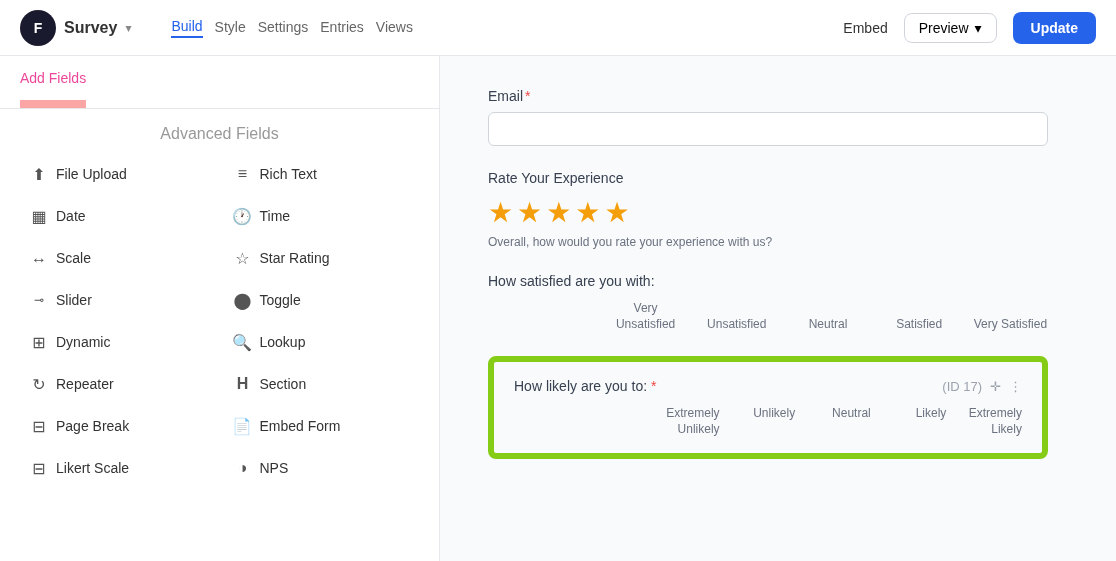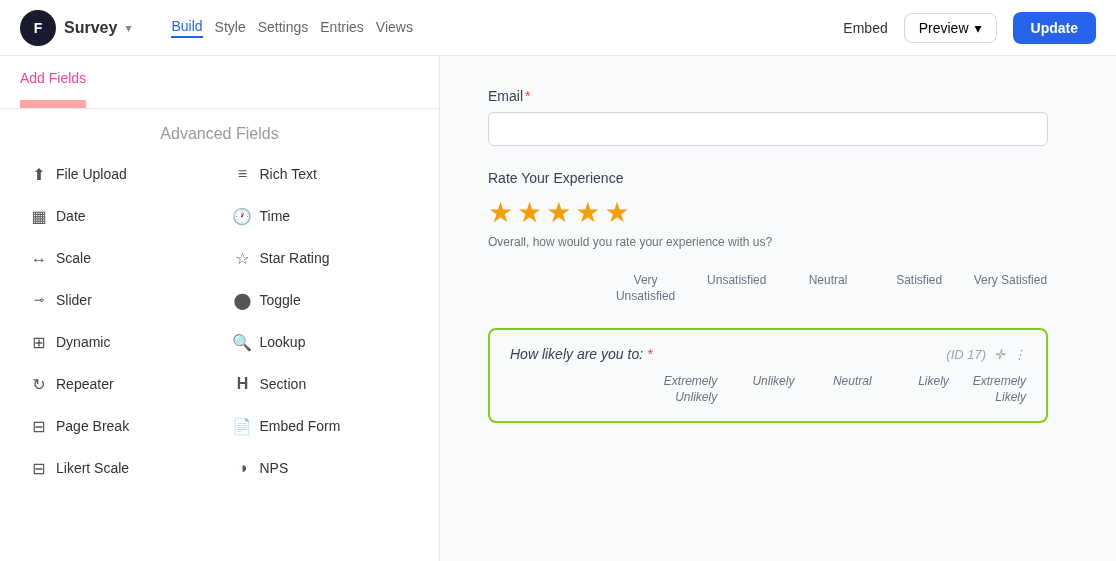--- a/index.html
+++ b/index.html
@@ -65,23 +65,22 @@
       width: 100%; border: 1px solid #d1d5db; border-radius: 6px;
       padding: 8px 12px; font-size: 14px; outline: none; color: #333;
     }
     .rating-title { font-size: 14px; font-weight: 500; color: #374151; margin-bottom: 10px; }
     .stars { display: flex; gap: 4px; margin-bottom: 6px; }
     .star { font-size: 28px; color: #f59e0b; }
     .rating-hint { font-size: 12px; color: #6b7280; }
     .sat-title { font-size: 14px; color: #374151; margin-bottom: 12px; }
     .sat-label { font-size: 12px; color: #6b7280; text-align: center; width: 88px; line-height: 1.3; }
     .likely-box {
-      border: 2px solid #84cc16; border-radius: 8px; padding: 16px 20px;
+      border: 6px solid #84cc16; border-radius: 8px; padding: 16px 20px;
       position: relative;
-      font-style: italic;
     }
     .likely-header { display: flex; justify-content: space-between; align-items: center; margin-bottom: 12px; }
     .likely-title { font-size: 14px; color: #374151; }
     .likely-title .required { color: #ef4444; }
     .likely-meta { display: flex; align-items: center; gap: 8px; color: #9ca3af; font-size: 13px; }
     .icon-btn { cursor: pointer; color: #9ca3af; }
     .likely-label { font-size: 12px; color: #6b7280; text-align: right; width: 80px; line-height: 1.3; }
 
     
     .fields-container::-webkit-scrollbar { width: 6px; }
@@ -219,21 +218,22 @@
         <span class="star">★</span>
         <span class="star">★</span>
         <span class="star">★</span>
         <span class="star">★</span>
         <span class="star">★</span>
       </div>
       <div class="rating-hint">Overall, how would you rate your experience with us?</div>
     </div>
 
     <div style="margin-bottom: 24px; max-width: 560px;">
-      <div style="display:flex; align-items:flex-start; padding-left: 120px; gap: 16px;">
+      <div class="sat-title">How satisfied are you with:</div>
+      <div style="display:flex; align-items:flex-end; padding-left: 120px; gap: 16px;">
         <div class="sat-label">Very Unsatisfied</div>
         <div class="sat-label">Unsatisfied</div>
         <div class="sat-label">Neutral</div>
         <div class="sat-label">Satisfied</div>
         <div class="sat-label">Very Satisfied</div>
       </div>
     </div>
 
     <div style="max-width: 560px;">
       <div class="likely-box">

